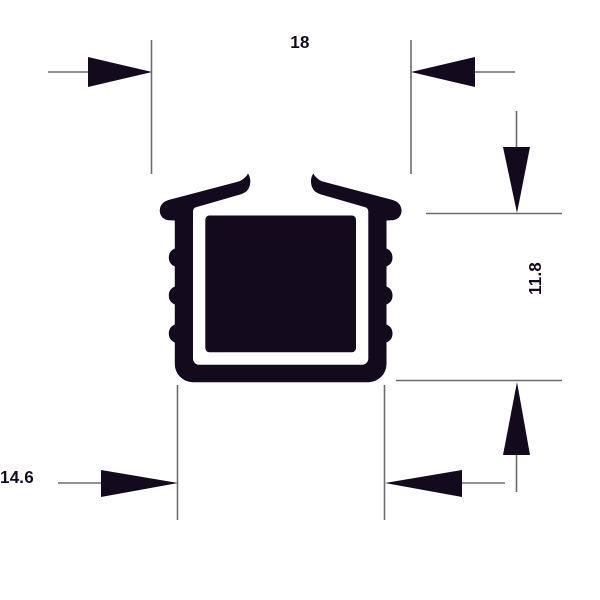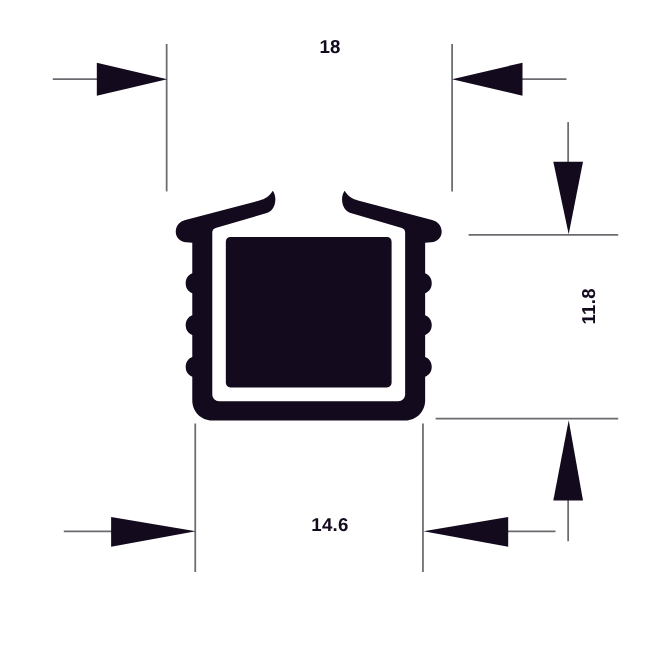--- a/index.html
+++ b/index.html
@@ -38,21 +38,20 @@
   #label-width-top {
     left: 0;
     top: 34px;
     width: 600px;
     text-align: center;
   }
   #label-width-bottom {
     left: 0;
     top: 469px;
     width: 600px;
-    text-align: center;
   }
   #label-ref-bottom {
     left: 0;
     top: 538px;
     width: 600px;
     text-align: center;
   }
   #label-height-right {
     left: 519px;
     top: 270px;

